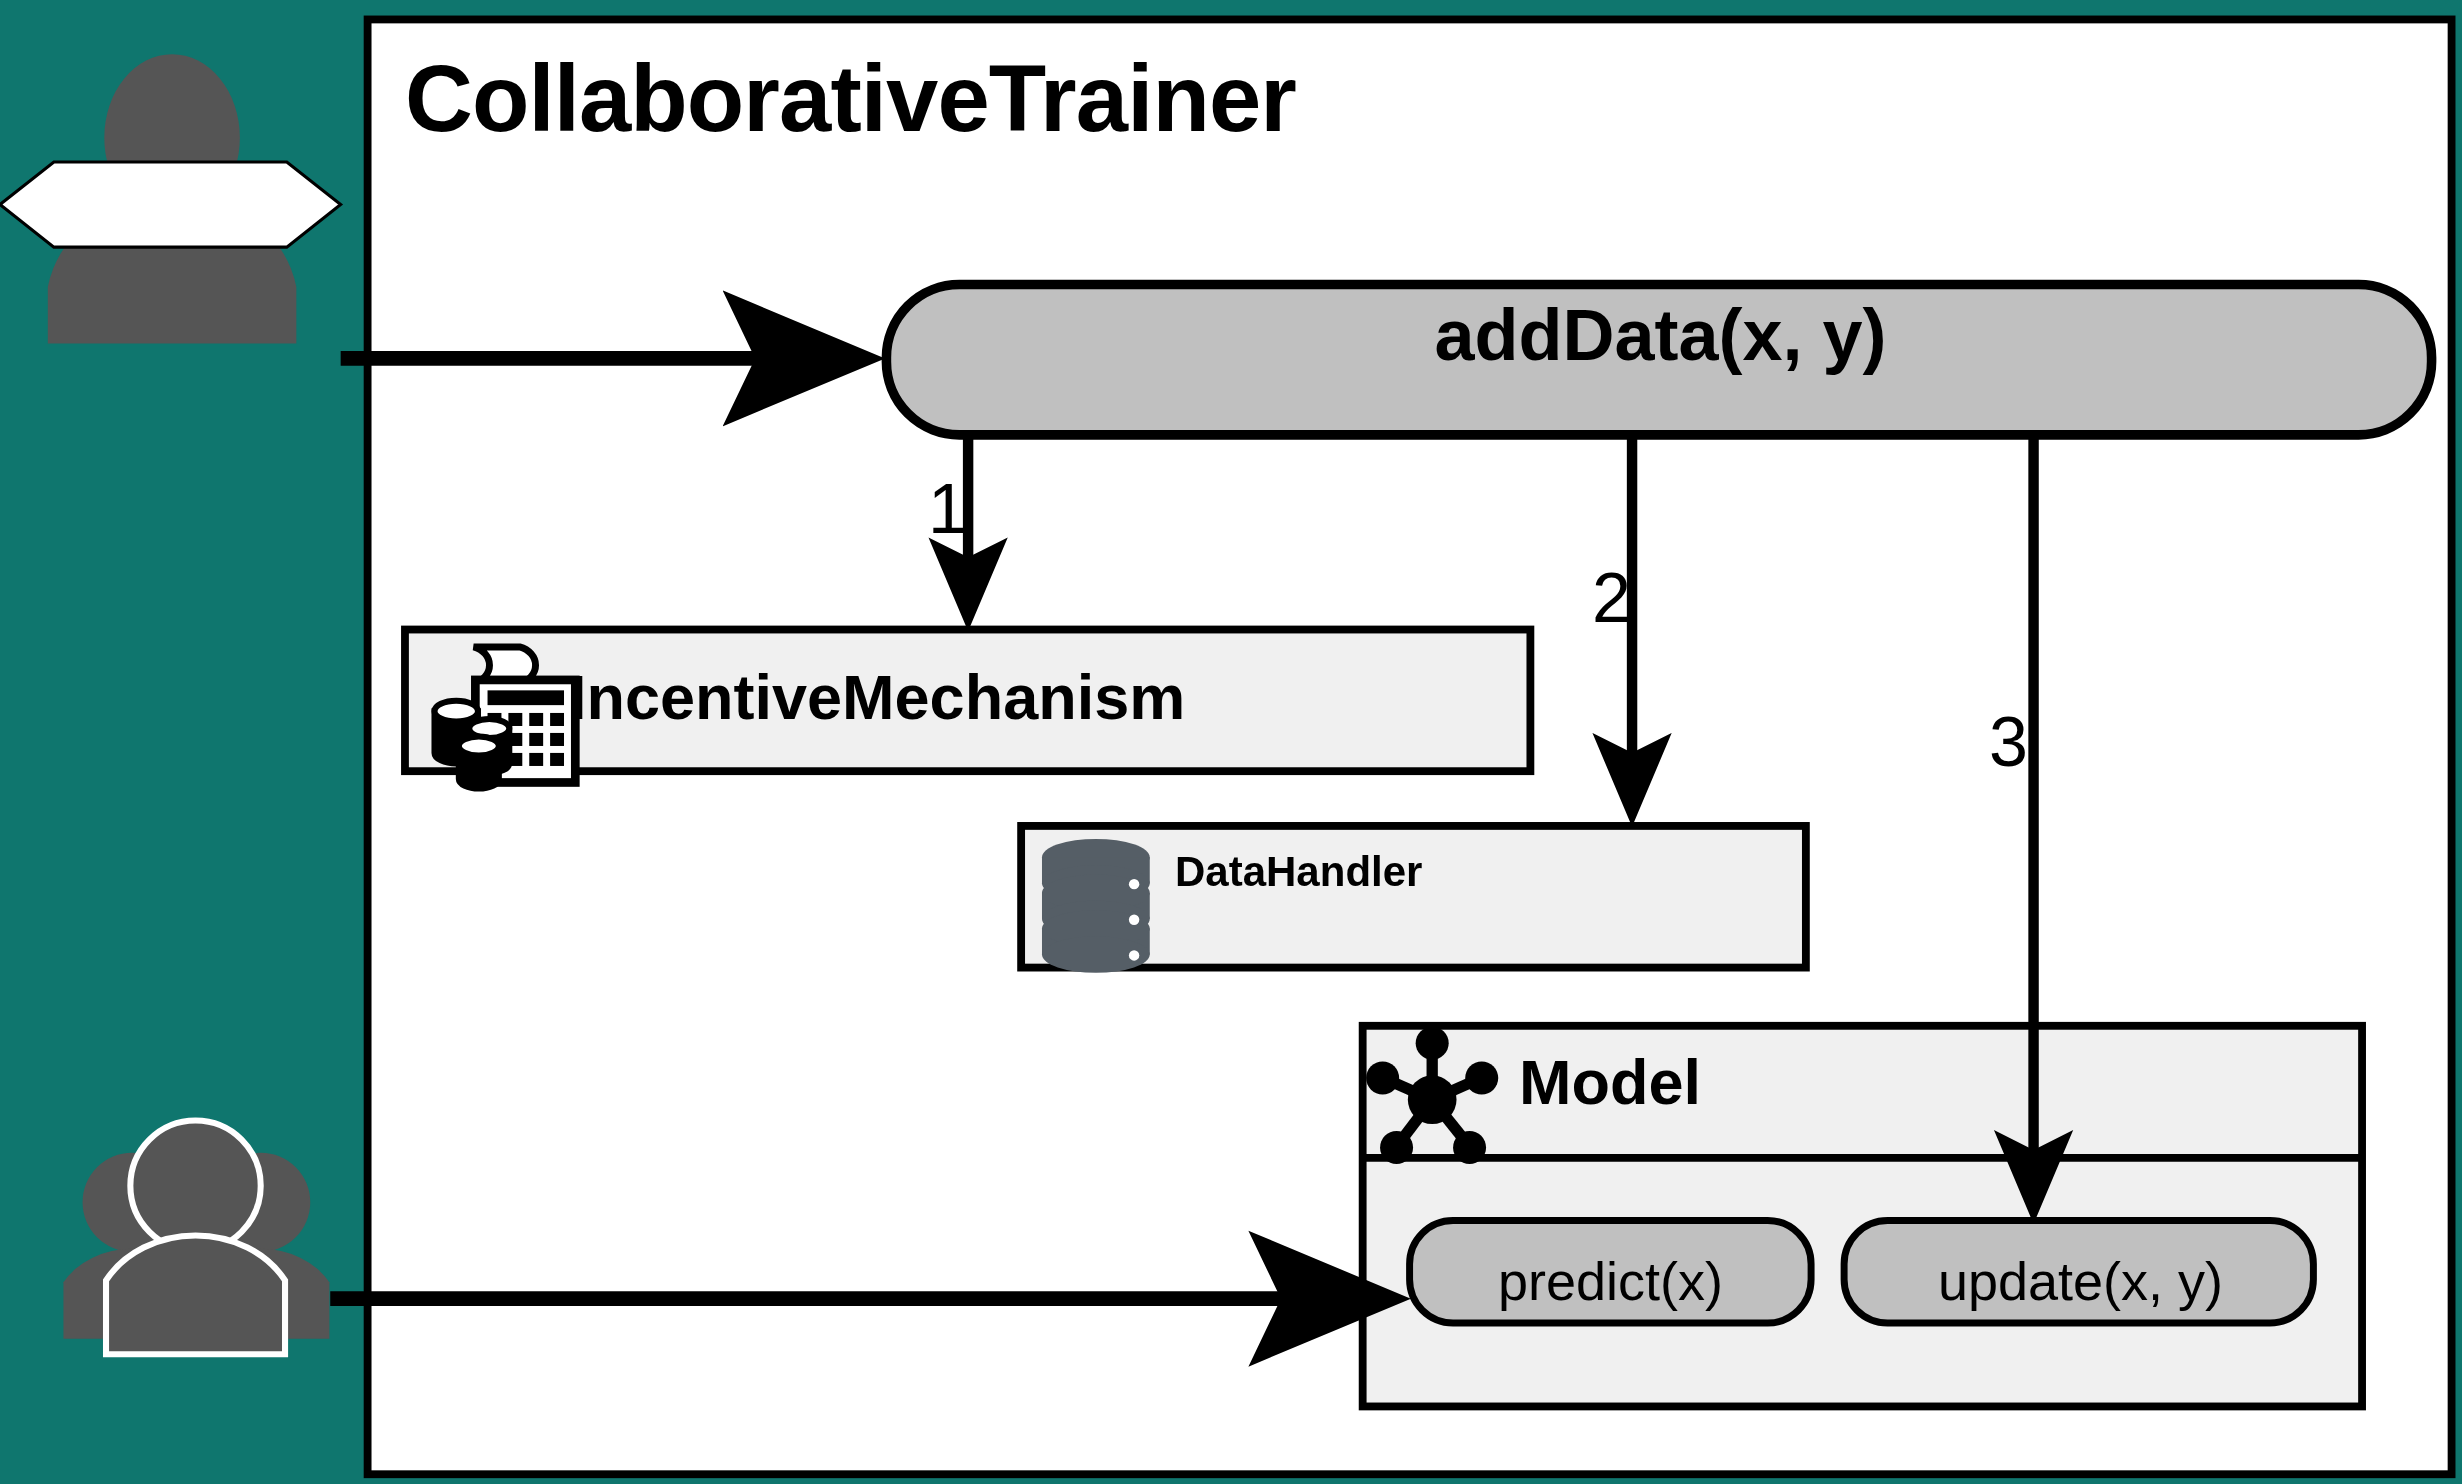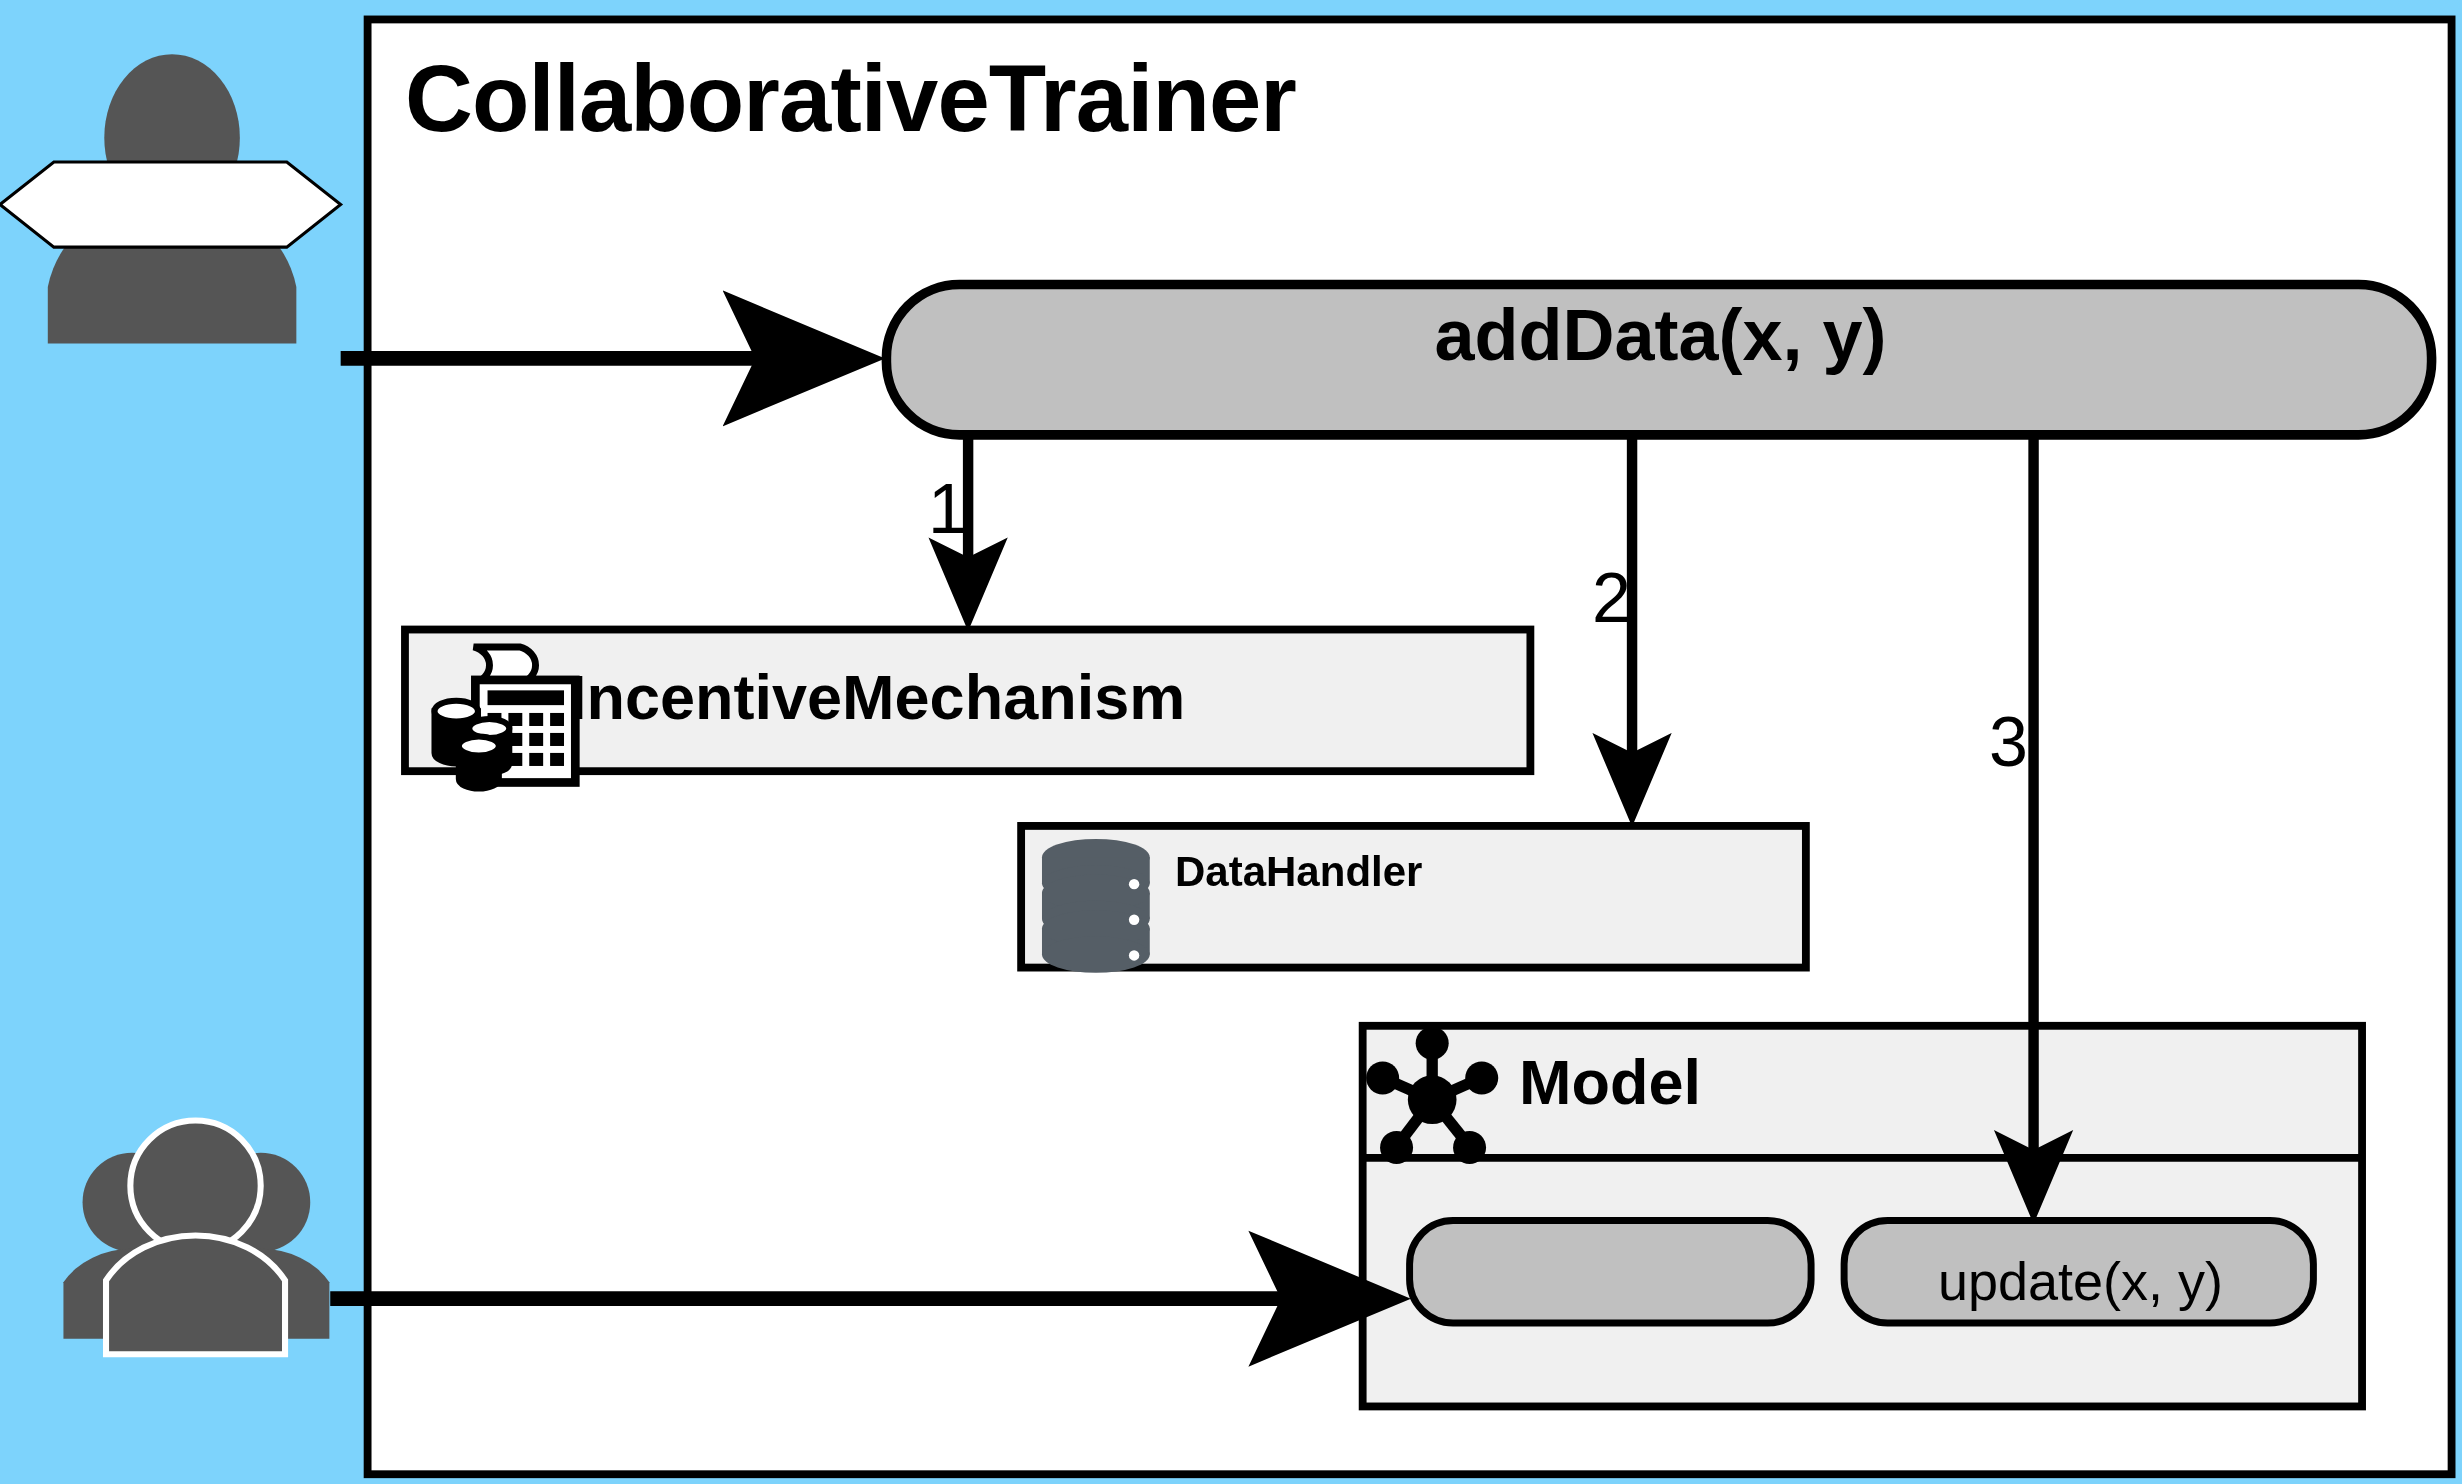--- a/index.html
+++ b/index.html
@@ -8,21 +8,21 @@
     padding: 0;
     background: #ffffff;
   }
   body {
     font-family: "Liberation Sans", sans-serif;
   }
   #stage {
     position: relative;
     width: 2462px;
     height: 1485px;
-    background: #7dd3fc;
+    background: #0f766e;
     overflow: hidden;
   }
   #stage svg.layer {
     position: absolute;
     left: 0;
     top: 0;
     width: 2462px;
     height: 1485px;
   }
   .txt {
@@ -230,20 +230,21 @@
   <div class="txt bold" id="title">CollaborativeTrainer</div>
 
   <div class="txt bold" id="addData-label">addData(x, y)</div>
 
   <div class="txt bold" id="incentive-label">IncentiveMechanism</div>
 
   <div class="txt bold" id="datahandler-label">DataHandler</div>
 
   <div class="txt bold" id="model-label">Model</div>
 
+  <div class="txt" id="predict-label">predict(x)</div>
 
   <div class="txt" id="update-label">update(x, y)</div>
 
 
   <div class="txt seqnum" id="seq1">1</div>
 
   <div class="txt seqnum" id="seq2">2</div>
 
   <div class="txt seqnum" id="seq3">3</div>
 

